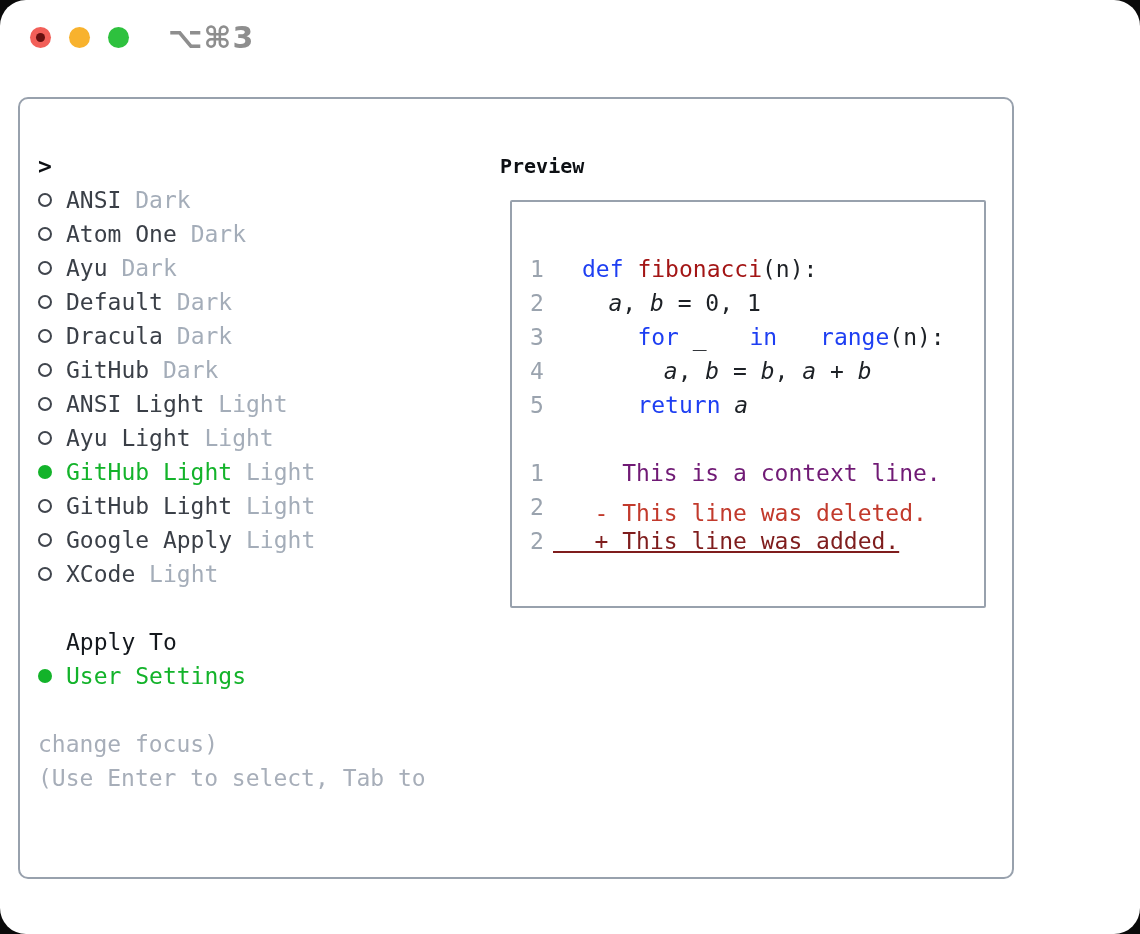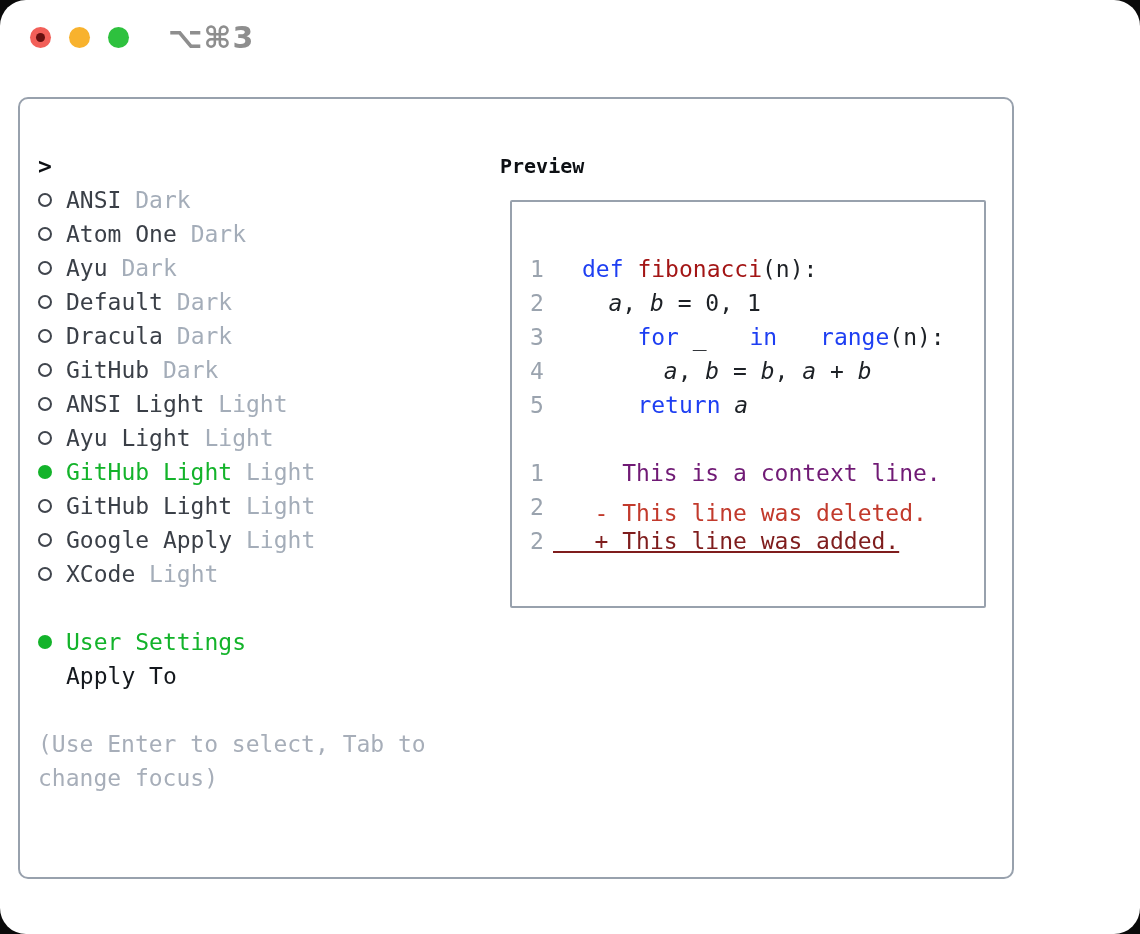--- a/index.html
+++ b/index.html
@@ -106,25 +106,25 @@
         <div class="row "><span class="cell"><span class="circle"></span></span><span class="opt-name">Default</span><span class="tag"> Dark</span></div>
         <div class="row "><span class="cell"><span class="circle"></span></span><span class="opt-name">Dracula</span><span class="tag"> Dark</span></div>
         <div class="row "><span class="cell"><span class="circle"></span></span><span class="opt-name">GitHub</span><span class="tag"> Dark</span></div>
         <div class="row "><span class="cell"><span class="circle"></span></span><span class="opt-name">ANSI Light</span><span class="tag"> Light</span></div>
         <div class="row "><span class="cell"><span class="circle"></span></span><span class="opt-name">Ayu Light</span><span class="tag"> Light</span></div>
         <div class="row selected"><span class="cell"><span class="circle"></span></span><span class="opt-name">GitHub Light</span><span class="tag"> Light</span></div>
         <div class="row "><span class="cell"><span class="circle"></span></span><span class="opt-name">GitHub Light</span><span class="tag"> Light</span></div>
         <div class="row "><span class="cell"><span class="circle"></span></span><span class="opt-name">Google Apply</span><span class="tag"> Light</span></div>
         <div class="row "><span class="cell"><span class="circle"></span></span><span class="opt-name">XCode</span><span class="tag"> Light</span></div>
         <div class="row blank"></div>
+        <div class="row hdr2"><span class="cell"></span><span>Apply To</span></div>
         <div class="row selected"><span class="cell"><span class="circle"></span></span><span class="opt-name">User Settings</span></div>
-        <div class="row hdr2"><span class="cell"></span><span>Apply To</span></div>
         <div class="row blank"></div>
+        <div class="row helpline"><span>change focus)</span></div>
         <div class="row helpline"><span>(Use Enter to select, Tab to</span></div>
-        <div class="row helpline"><span>change focus)</span></div>
       </div>
 
     <div class="preview-head">Preview</div>
 
     <div class="pbox">
       <div class="pcode" id="preview-code">
 
       <div class="cl"><span class="ln">1</span><span class="tok-kw">def </span><span class="tok-fn">fibonacci</span><span class="tok-plain">(n):</span></div>
           <div class="cl"><span class="ln">2</span><span class="tok-plain">    </span><span class="tok-var">a</span><span class="tok-plain">, </span><span class="tok-var">b</span><span class="tok-plain"> = 0, 1</span></div>
           <div class="cl"><span class="ln">3</span><span class="tok-plain">    </span><span class="tok-kw">for</span><span class="tok-plain"> _ </span><span class="tok-kw">in</span><span class="tok-plain"> </span><span class="tok-kw">range</span><span class="tok-plain">(n):</span></div>

